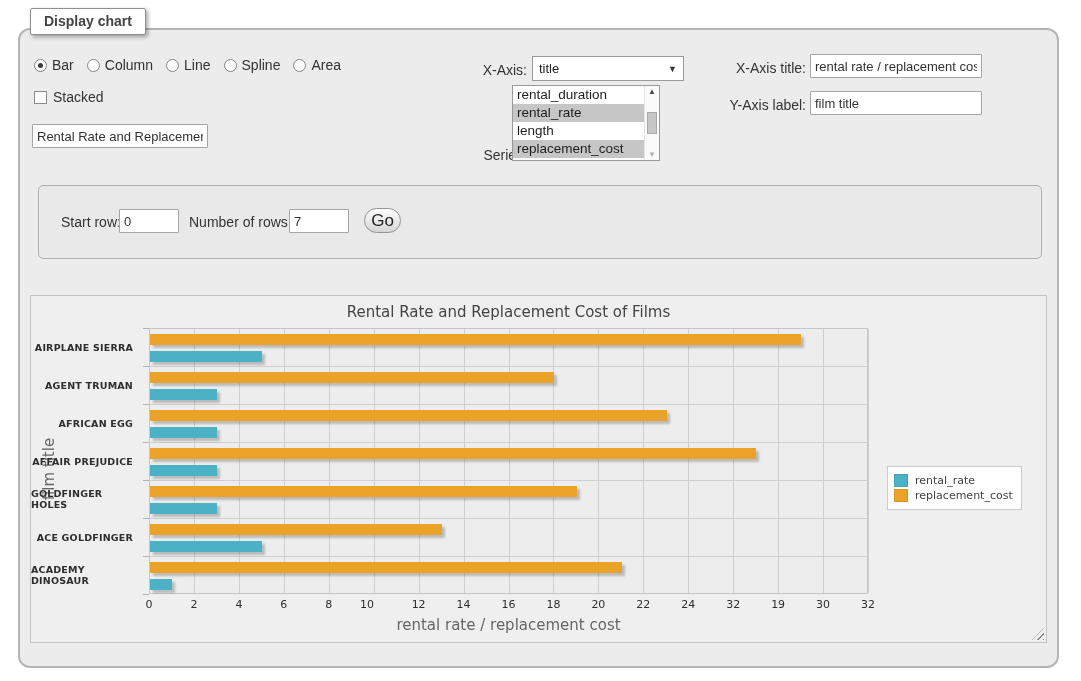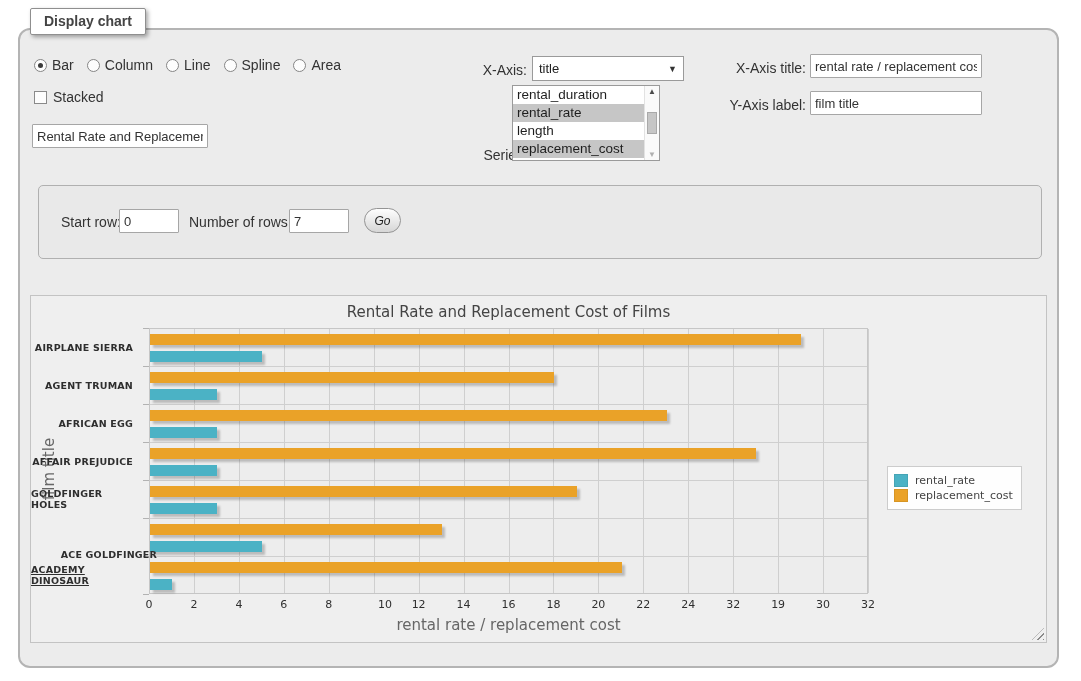--- a/index.html
+++ b/index.html
@@ -36,22 +36,22 @@
   .moption.selected { background:#c6c6c6; }
   .mscroll { position:absolute; right:0; top:0; bottom:0; width:15px; background:#fafafa; border-left:1px solid #e2e2e2; }
   .mscroll .up { position:absolute; top:1px; left:0; right:0; text-align:center; font-size:8px; color:#4a4a4a; }
   .mscroll .thumb { position:absolute; top:26px; left:2px; width:10px; height:22px; background:#c6c6c6; border:1px solid #a9a9a9; }
   .mscroll .down { position:absolute; bottom:1px; left:0; right:0; text-align:center; font-size:8px; color:#b0b0b0; }
 
   
   .sub-panel { position:absolute; left:18px; top:155px; width:1004px; height:74px;
     background:#e9e9e9; border:1px solid #b0b0b0; border-radius:5px; }
   .go-btn { position:absolute; left:325px; top:22px; width:37px; height:25px; border-radius:13px;
-    border:1px solid #949494; background:linear-gradient(#fefefe,#d6d6d6); font-size:12px; color:#222;
-    font-family:"Liberation Sans", sans-serif; text-align:center; cursor:pointer;font-style:italic; }
+    border:1px solid #949494; background:linear-gradient(#fefefe,#d6d6d6); font-size:17px; color:#222;
+    font-family:"Liberation Sans", sans-serif; text-align:center; cursor:pointer; }
 
   
   .chart-box { position:absolute; left:10px; top:265px; width:1017px; height:348px;
     background:#efefef; border:1px solid #c3c3c3; font-family:"DejaVu Sans", sans-serif; }
   .chart-title { position:absolute; left:118px; top:7px; width:719px; text-align:center;
     font-size:15px; color:#444; }
   .plot { position:absolute; left:118px; top:32px; width:719px; height:266px;
     background:#ededed; border:1px solid #c6c6c6; }
   .vgrid { position:absolute; top:0; bottom:0; width:1px; background:#cfcfcf; }
   .hgrid { position:absolute; left:0; right:0; height:1px; background:#cfcfcf; }
@@ -177,21 +177,21 @@
         <div class="bar" style="top: 195px; left: 0px; width: 292px; background: rgb(234, 162, 40);"></div>
         <div class="bar" style="top: 250px; left: 0px; width: 22px; background: rgb(75, 178, 197);"></div>
         <div class="bar" style="top: 233px; left: 0px; width: 472px; background: rgb(234, 162, 40);"></div>
       </div>
     <div id="chart-decor">
         <div class="xtick" style="left: 98px;">0</div>
         <div class="xtick" style="left: 142.938px;">2</div>
         <div class="xtick" style="left: 187.875px;">4</div>
         <div class="xtick" style="left: 232.812px;">6</div>
         <div class="xtick" style="left: 277.75px;">8</div>
-        <div class="xtick" style="left: 334px;">10</div>
+        <div class="xtick" style="left: 316px;">10</div>
         <div class="xtick" style="left: 367.625px;">12</div>
         <div class="xtick" style="left: 412.562px;">14</div>
         <div class="xtick" style="left: 457.5px;">16</div>
         <div class="xtick" style="left: 502.438px;">18</div>
         <div class="xtick" style="left: 547.375px;">20</div>
         <div class="xtick" style="left: 592.312px;">22</div>
         <div class="xtick" style="left: 637.25px;">24</div>
         <div class="xtick" style="left: 682.188px;">32</div>
         <div class="xtick" style="left: 727.125px;">19</div>
         <div class="xtick" style="left: 772.062px;">30</div>
@@ -202,22 +202,22 @@
         <div class="ytick-mark" style="top: 146px;"></div>
         <div class="ytick-mark" style="top: 184px;"></div>
         <div class="ytick-mark" style="top: 222px;"></div>
         <div class="ytick-mark" style="top: 260px;"></div>
         <div class="ytick-mark" style="top: 298px;"></div>
         <div class="ycat" style="top: 32px;">AIRPLANE SIERRA</div>
         <div class="ycat" style="top: 70px;">AGENT TRUMAN</div>
         <div class="ycat" style="top: 108px;">AFRICAN EGG</div>
         <div class="ycat" style="top: 146px;">AFFAIR PREJUDICE</div>
         <div class="ycat" style="top: 184px;">GOLDFINGER HOLES</div>
-        <div class="ycat" style="top: 239px; margin-left: 24px;">ACE GOLDFINGER</div>
-        <div class="ycat" style="top: 260px; text-decoration: underline;">ACADEMY DINOSAUR</div>
+        <div class="ycat" style="top: 222px;">ACE GOLDFINGER</div>
+        <div class="ycat" style="top: 260px;">ACADEMY DINOSAUR</div>
       </div>
     <div class="xaxis-title">rental rate / replacement cost</div>
     <div class="chart-legend" id="chart-legend">
         <div class="legend-row">
           <span class="legend-swatch" style="background: rgb(75, 178, 197);"></span>
           <span class="legend-text">rental_rate</span>
         </div>
         <div class="legend-row">
           <span class="legend-swatch" style="background: rgb(234, 162, 40);"></span>
           <span class="legend-text">replacement_cost</span>

